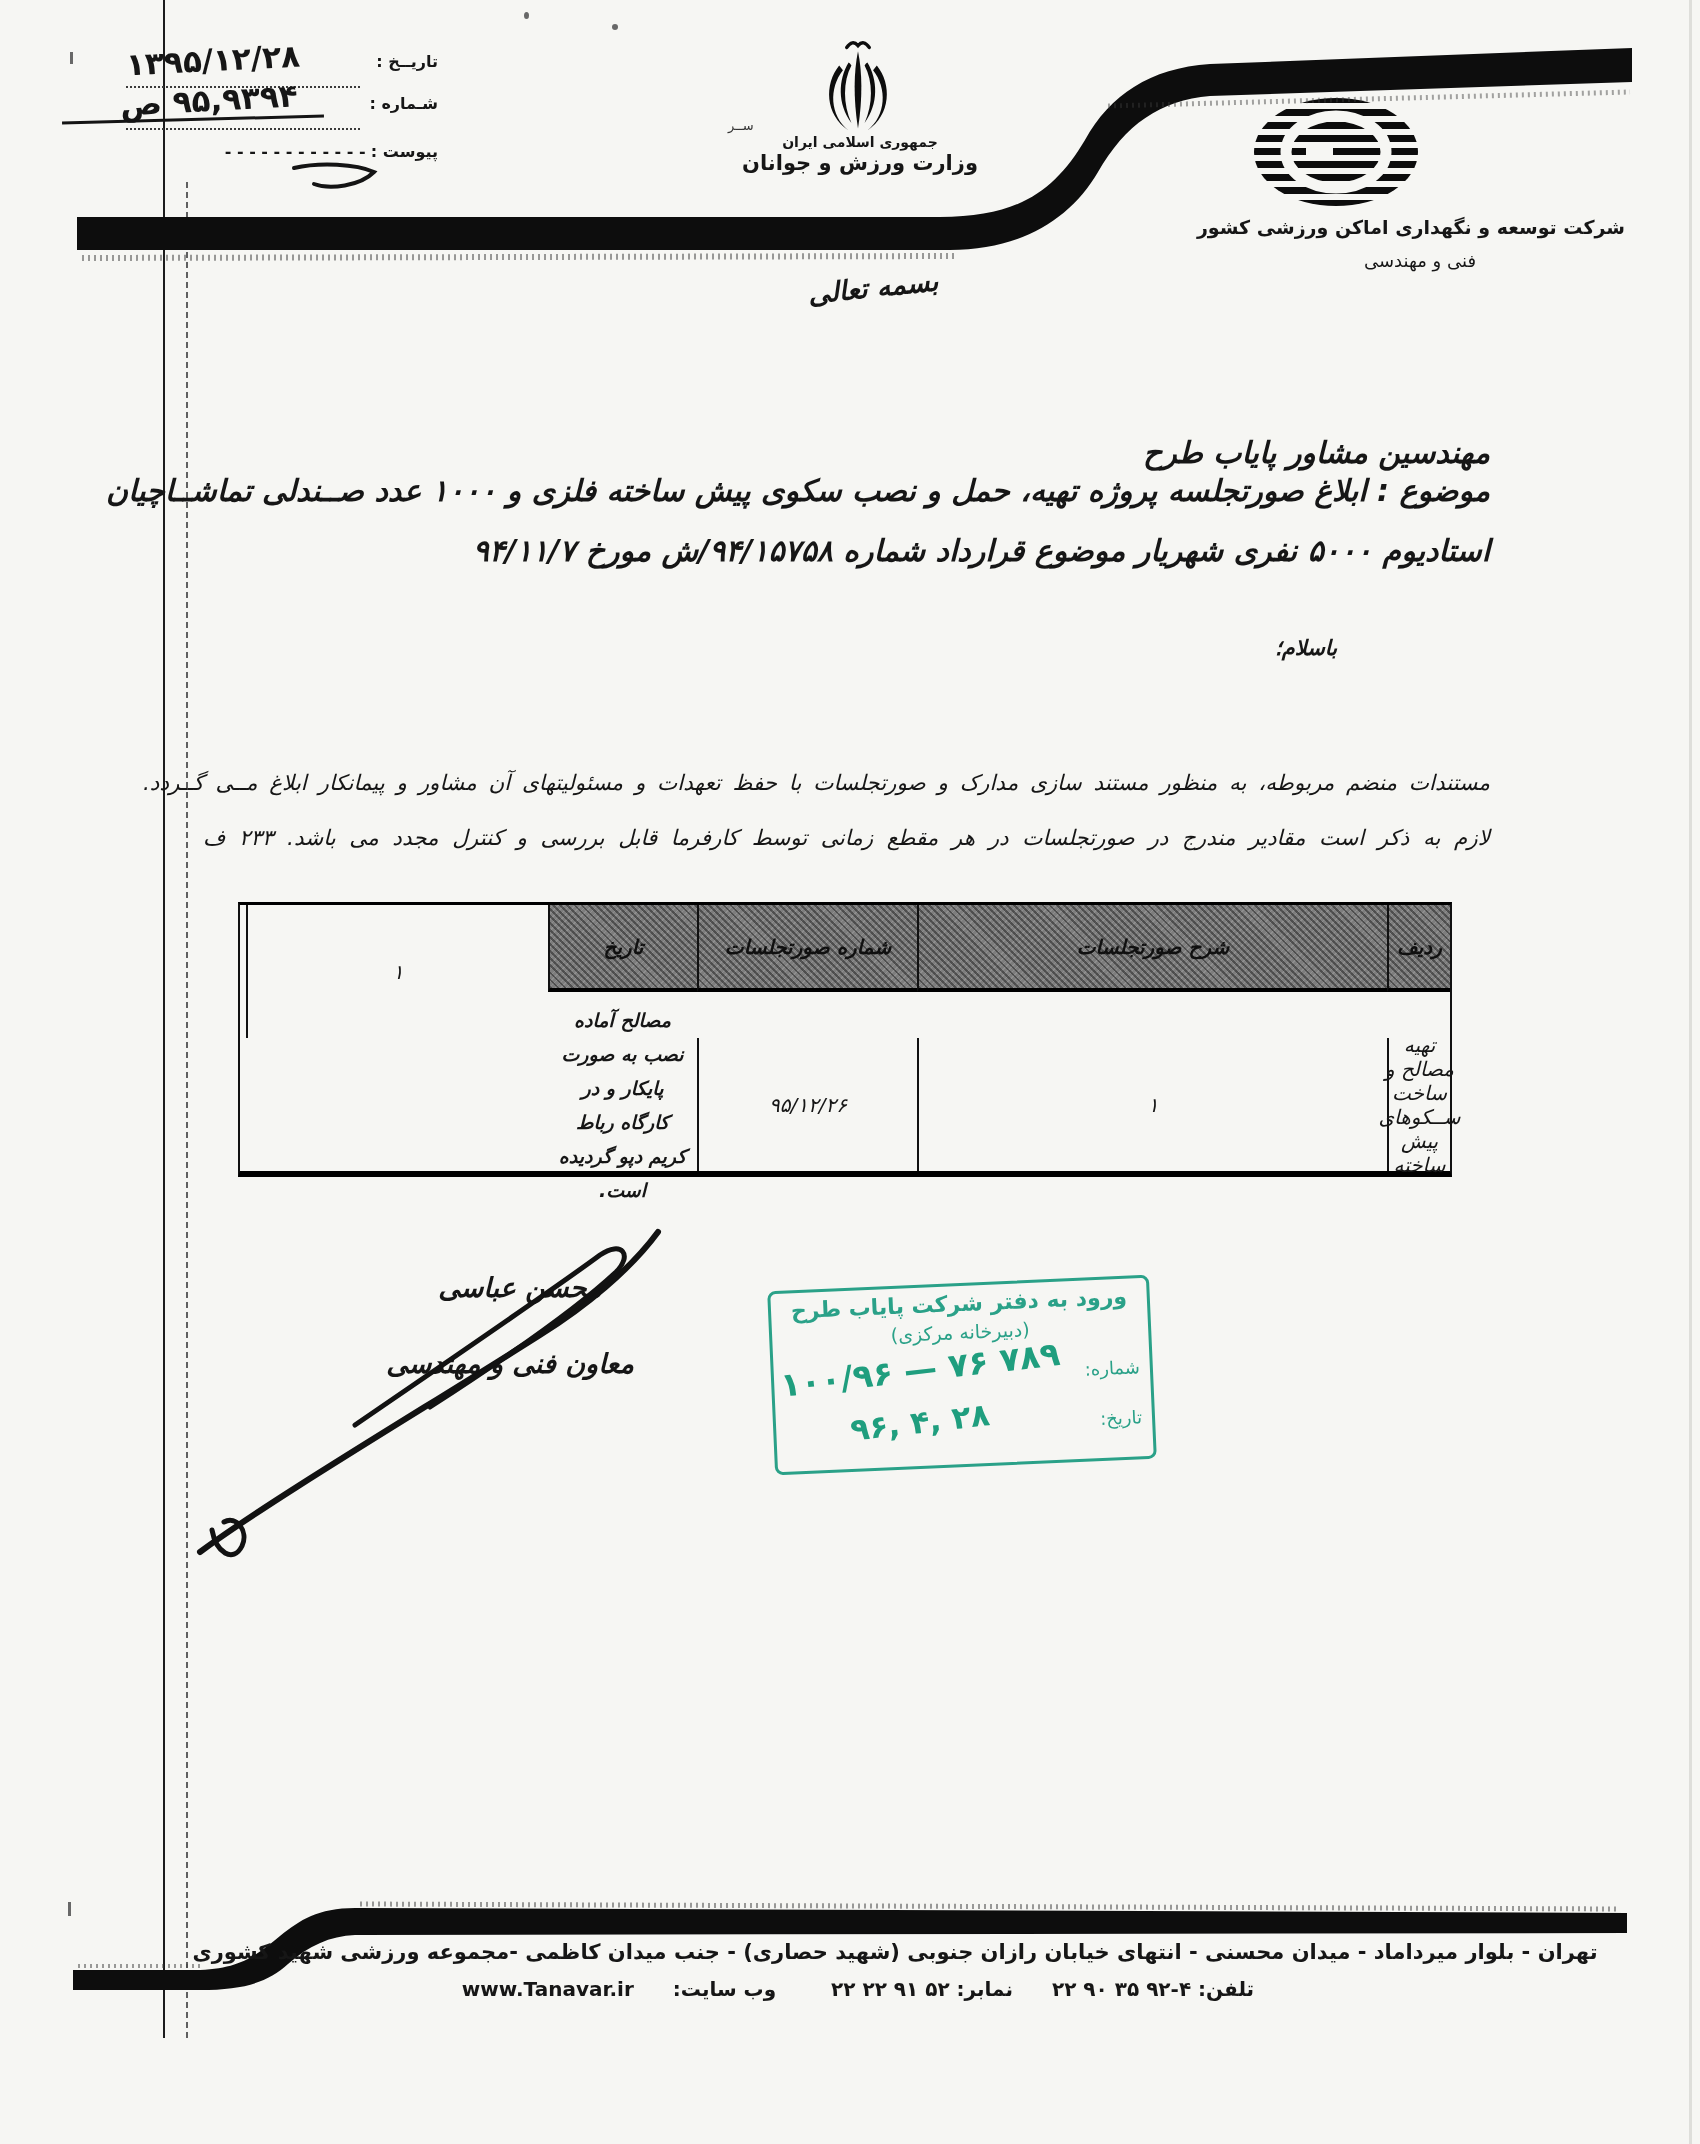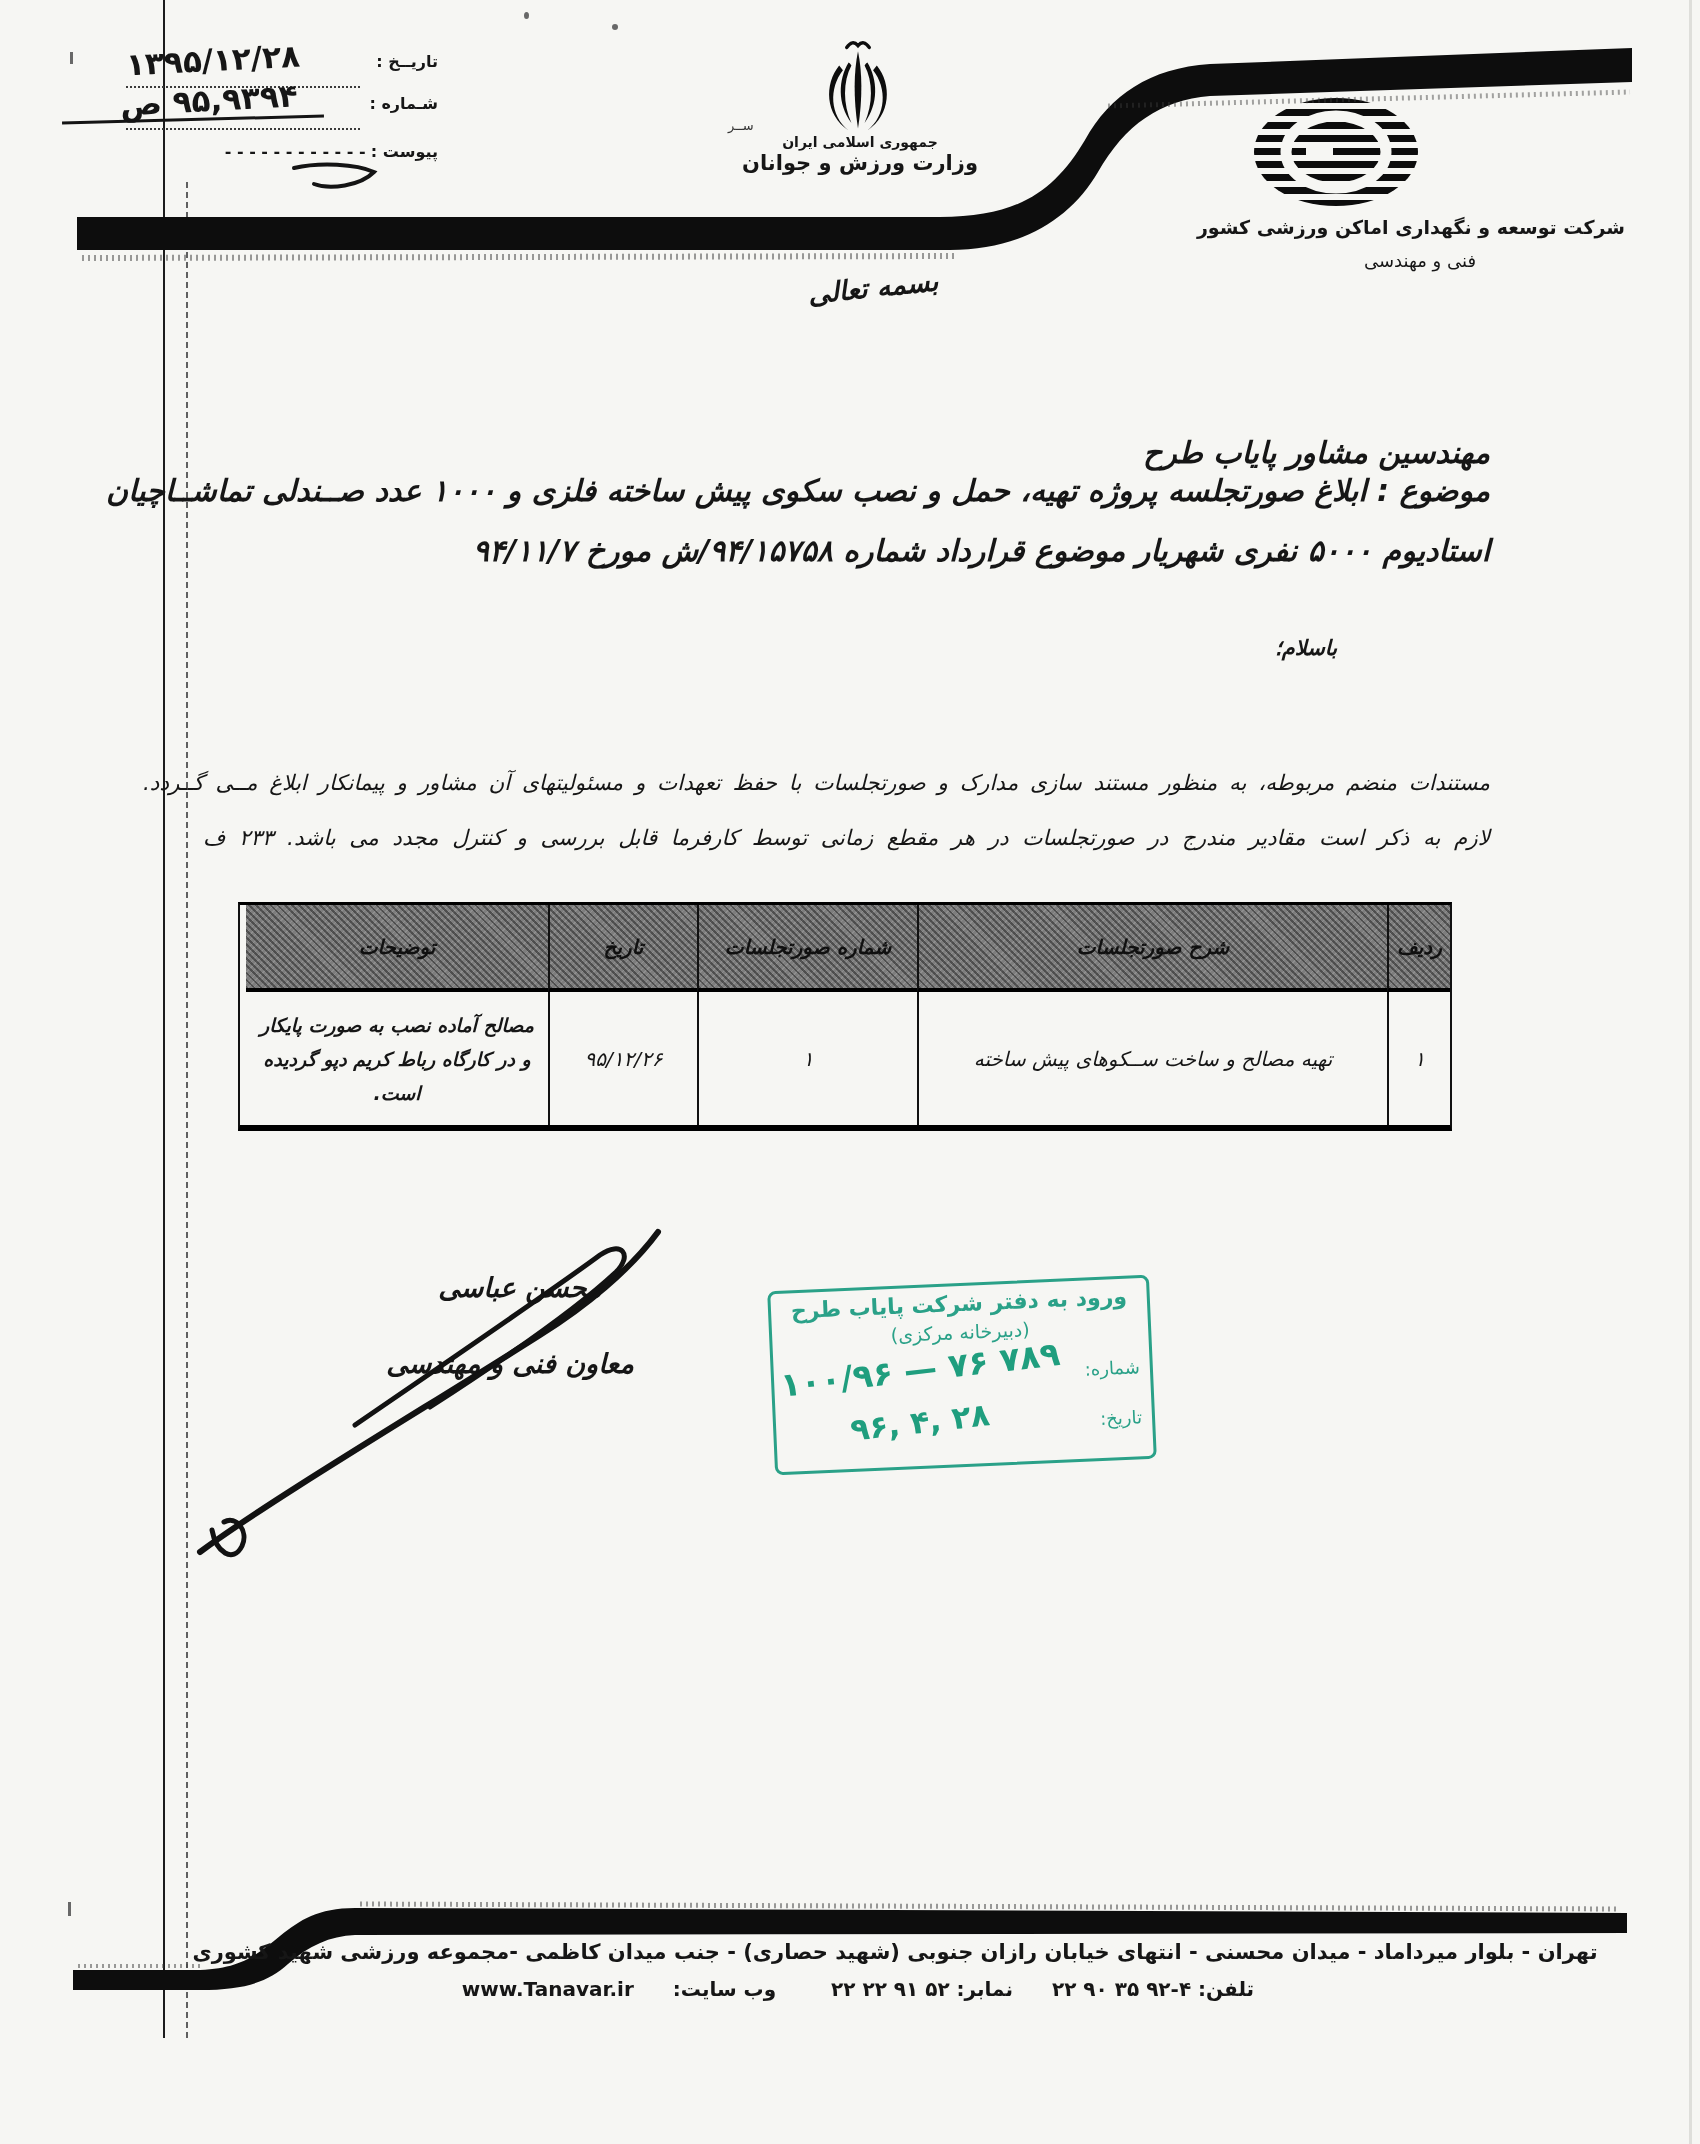--- a/index.html
+++ b/index.html
@@ -160,21 +160,20 @@
   <div class="abs salutation">باسلام؛</div>
 
   <div class="abs body-line" style="top:755px;">مستندات منضم مربوطه، به منظور مستند سازی مدارک و صورتجلسات با حفظ تعهدات و مسئولیتهای آن مشاور و پیمانکار ابلاغ مــی گــردد.</div>
   <div class="abs body-line pad-l" style="top:810px;">لازم به ذکر است مقادیر مندرج در صورتجلسات در هر مقطع زمانی توسط کارفرما قابل بررسی و کنترل مجدد می باشد. ۲۳۳ ف</div>
 
   <div class="abs tbl">
     <div class="hc">ردیف</div>
     <div class="hc">شرح صورتجلسات</div>
     <div class="hc">شماره صورتجلسات</div>
     <div class="hc">تاریخ</div>
-    <div class="hc last-col">توضیحات</div>
 
     <div class="dc">۱</div>
     <div class="dc">تهیه مصالح و ساخت ســکوهای پیش ساخته</div>
     <div class="dc">۱</div>
     <div class="dc">۹۵/۱۲/۲۶</div>
     <div class="dc notes last-col">مصالح آماده نصب به صورت پایکار و در کارگاه رباط کریم دپو گردیده است.</div>
   </div>
 
   <div class="abs sig-name">محسن عباسی</div>
   <div class="abs sig-title">معاون فنی و مهندسی</div>

